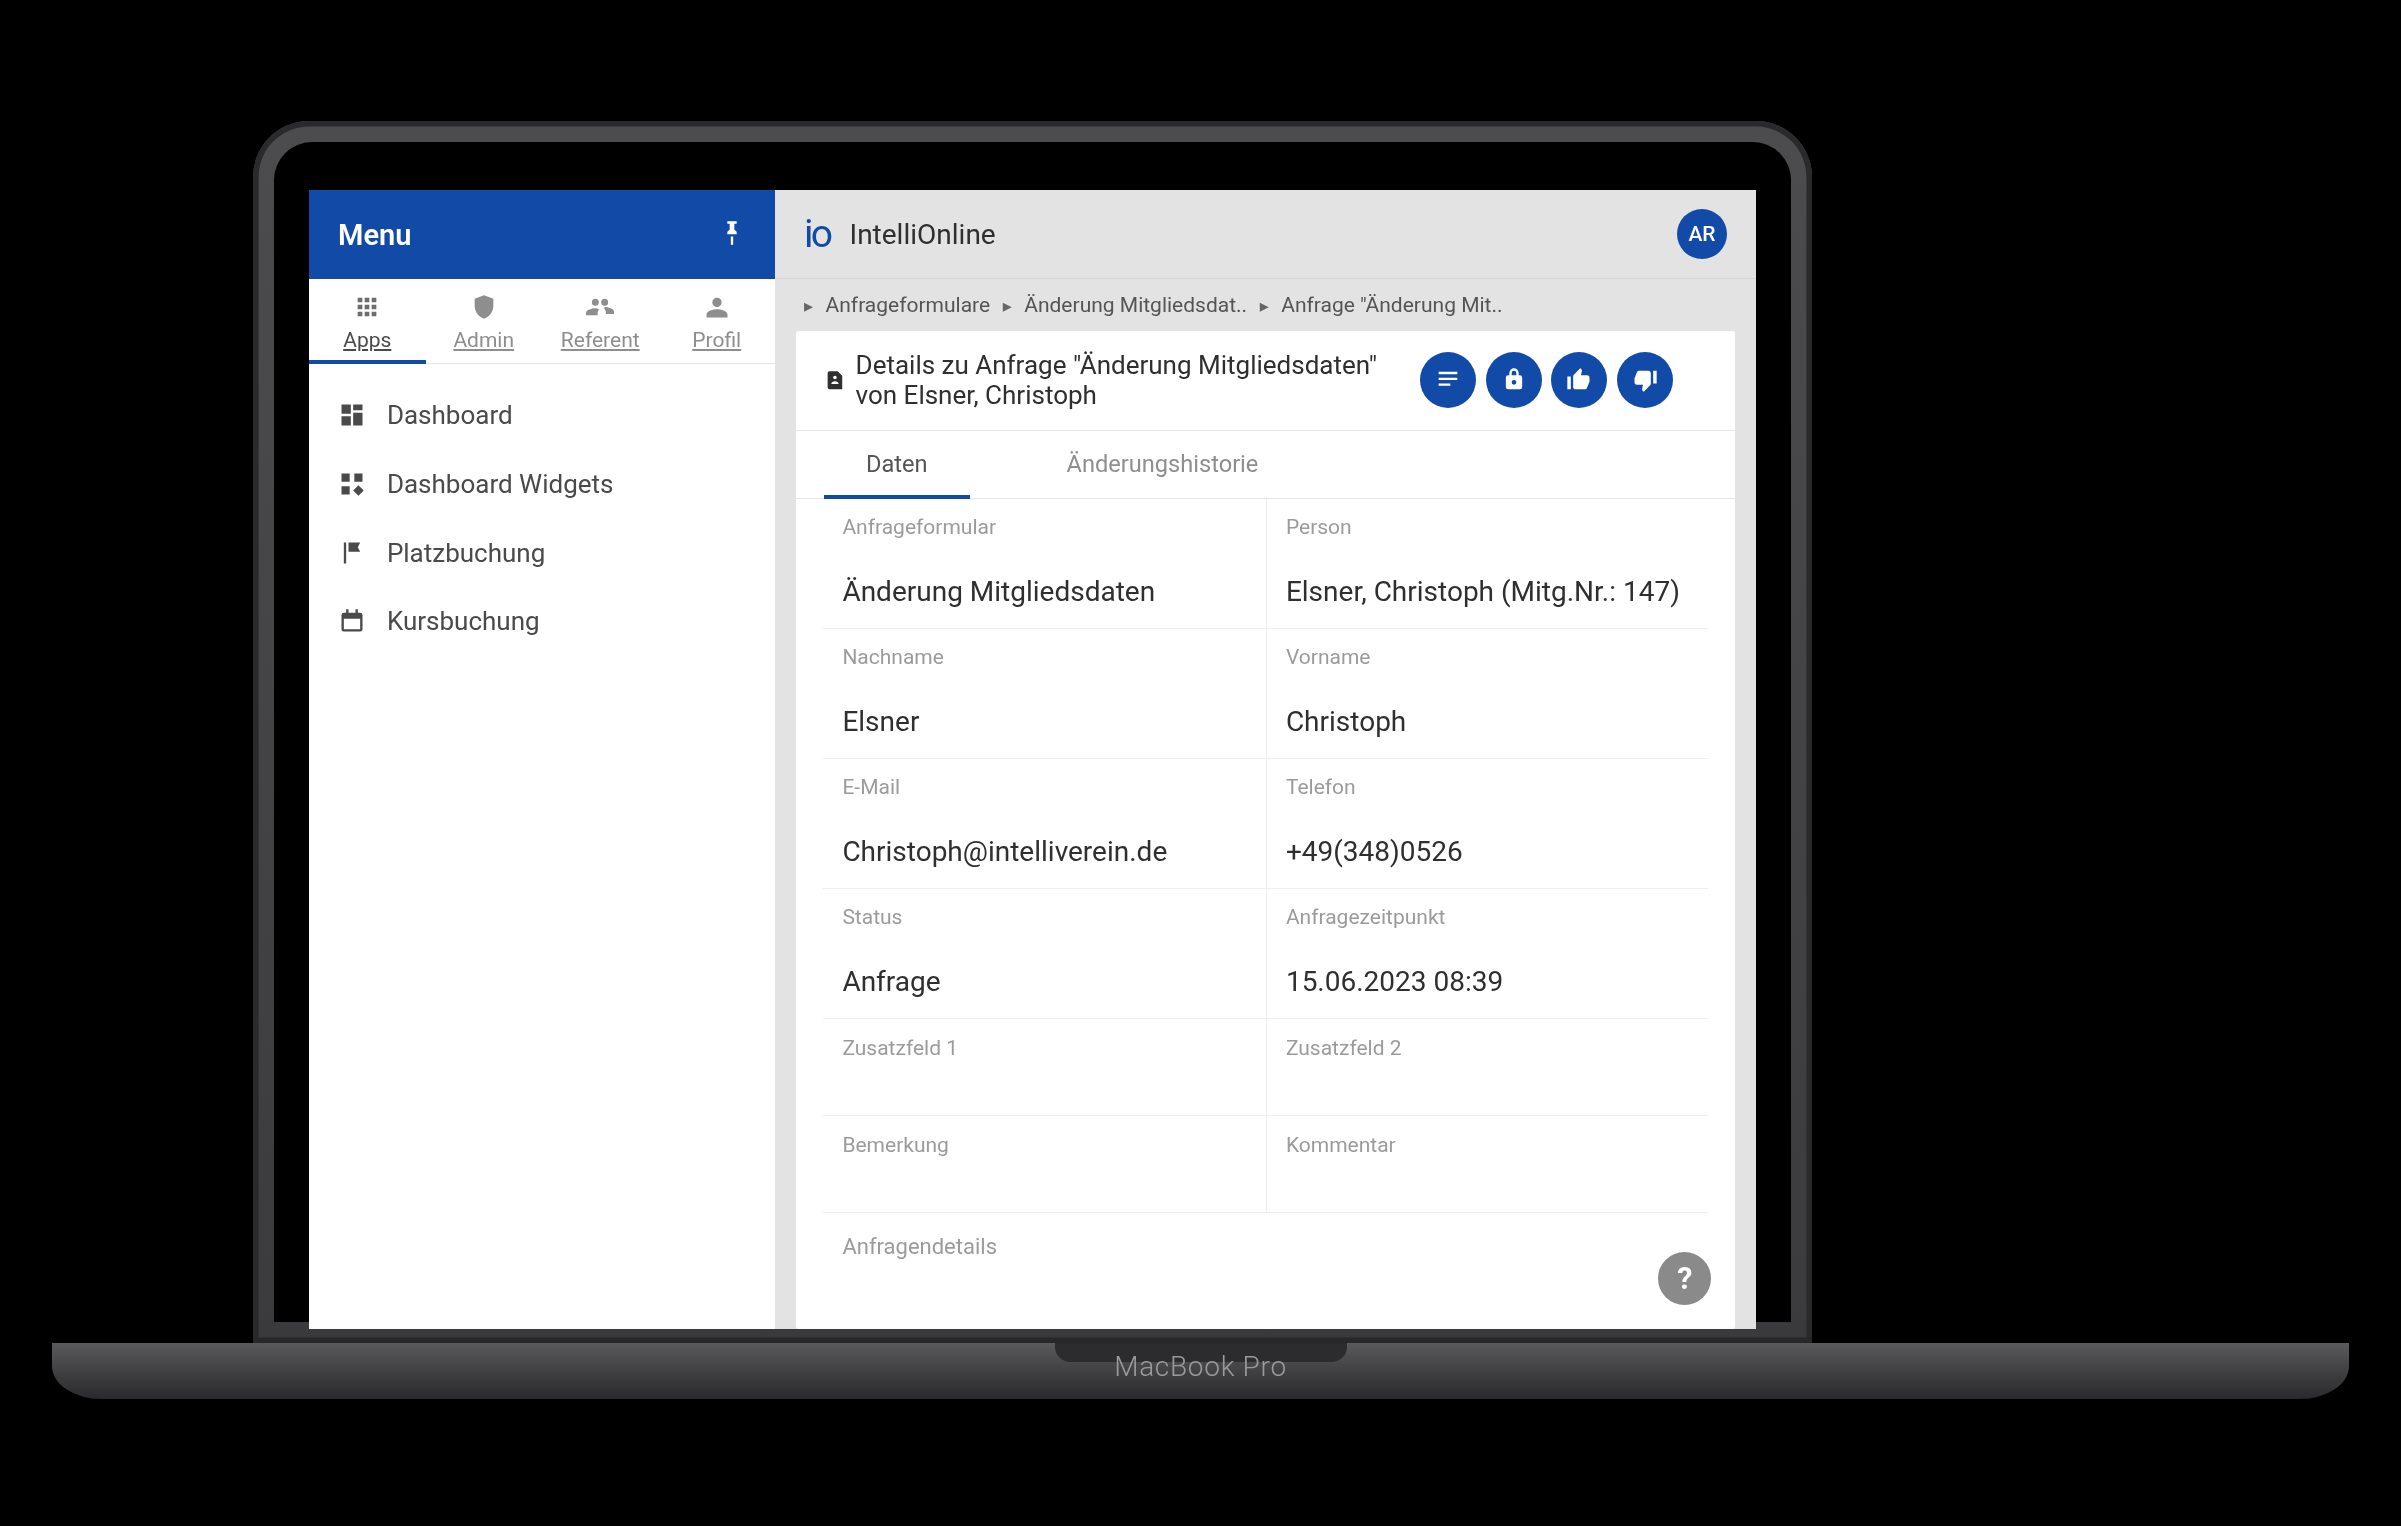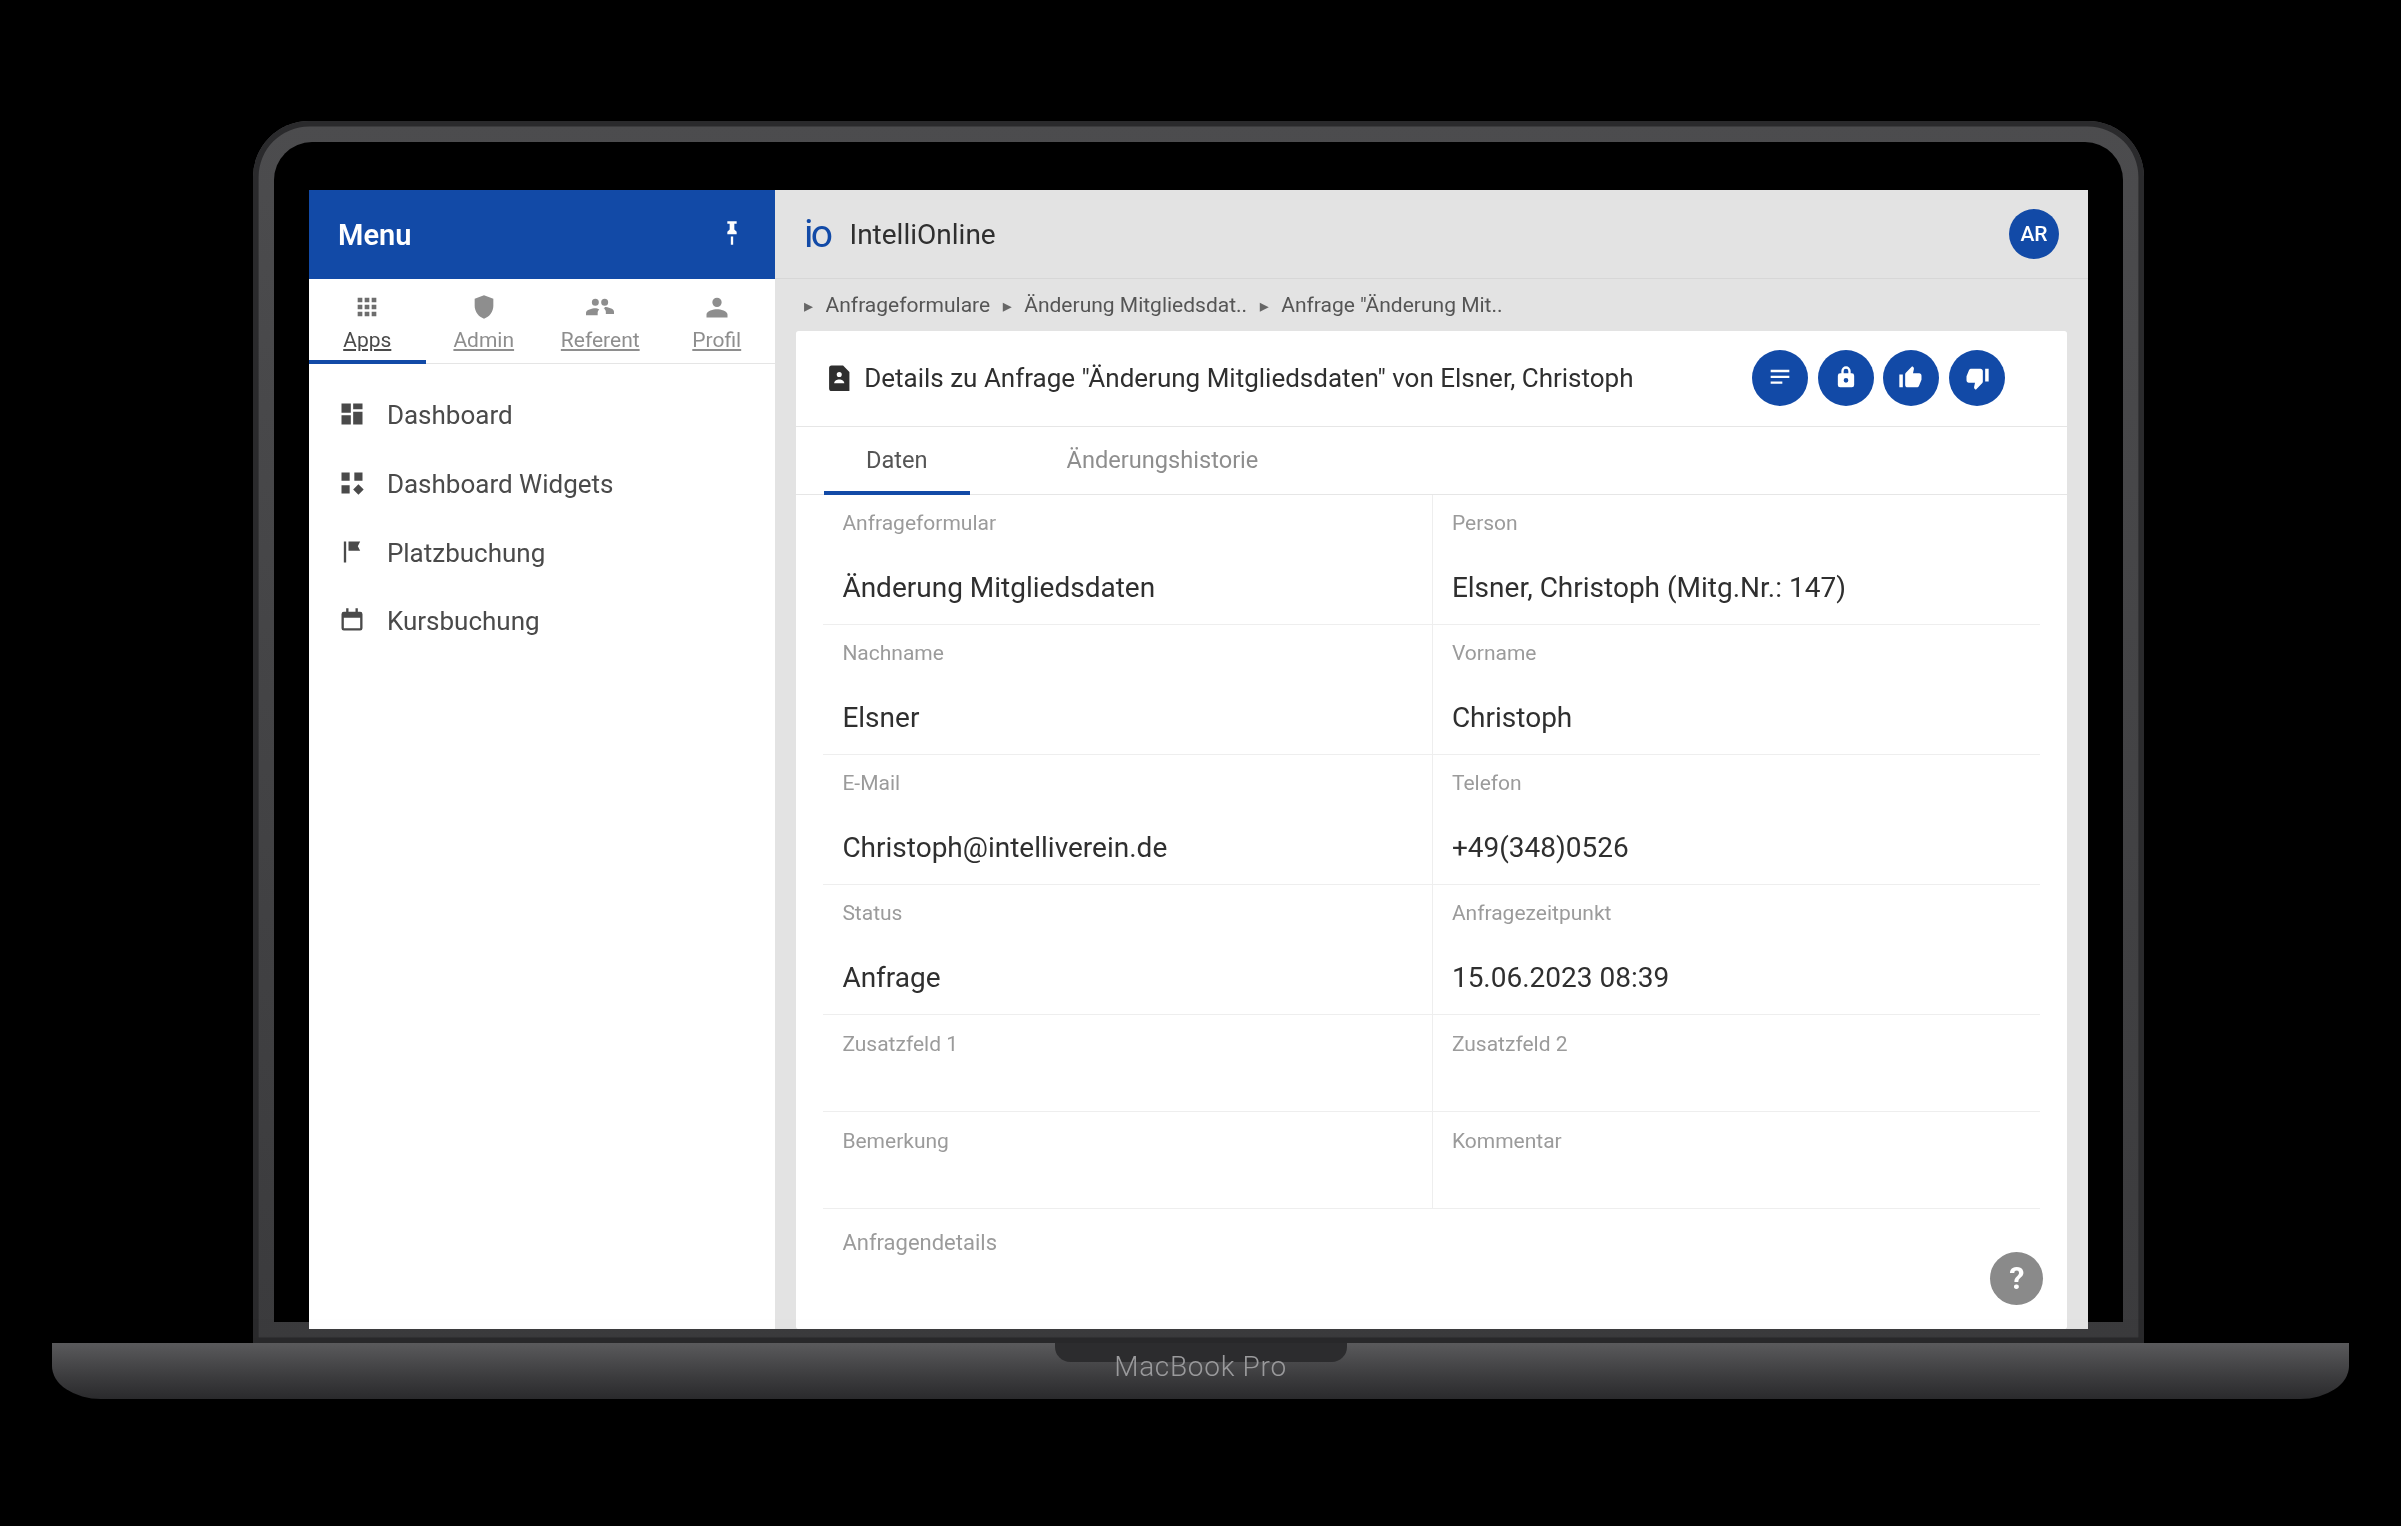--- a/index.html
+++ b/index.html
@@ -14,21 +14,21 @@
     position: relative;
     width: 2401px;
     height: 1527px;
   }
 
   
   .laptop {
     position: absolute;
     left: 253px;
     top: 121px;
-    width: 1891px;
+    width: 1559px;
     height: 1222px;
     border-radius: 56px 56px 0 0;
     background: linear-gradient(180deg,#4c4c4e 0%, #3b3b3d 100%);
     box-shadow: 0 56px 83px rgba(0,0,0,0.6), inset 0 0 0 5.6px #2a2a2c;
   }
   .laptop-inner {
     position: absolute;
     inset: 21px;
     border-radius: 38px 38px 0 0;
     background: #000;
@@ -116,21 +116,21 @@
     position: absolute;
     left: 0; bottom: -1.4px; height: 4.2px; width: 100%;
     background: #124aa7;
   }
   .sidebar-tab svg { width: 28px; height: 28px; fill: #8e8e8e; }
   .sidebar-tab.active svg { fill: #6d6d6d; }
 
   .sidebar-nav { padding: 16.7px 0; }
   .nav-item {
     display: flex;
-    align-items: flex-start;
+    align-items: center;
     gap: 19.4px;
     padding: 19.4px 28px;
     color: #4a4a4a;
     font-size: 26px;
     cursor: pointer;
   }
   .nav-item .nav-icon { width: 30.5px; display:flex; justify-content:center; }
   .nav-item svg { width: 28px; height: 28px; fill: #4a4a4a; }
 
   .main {

